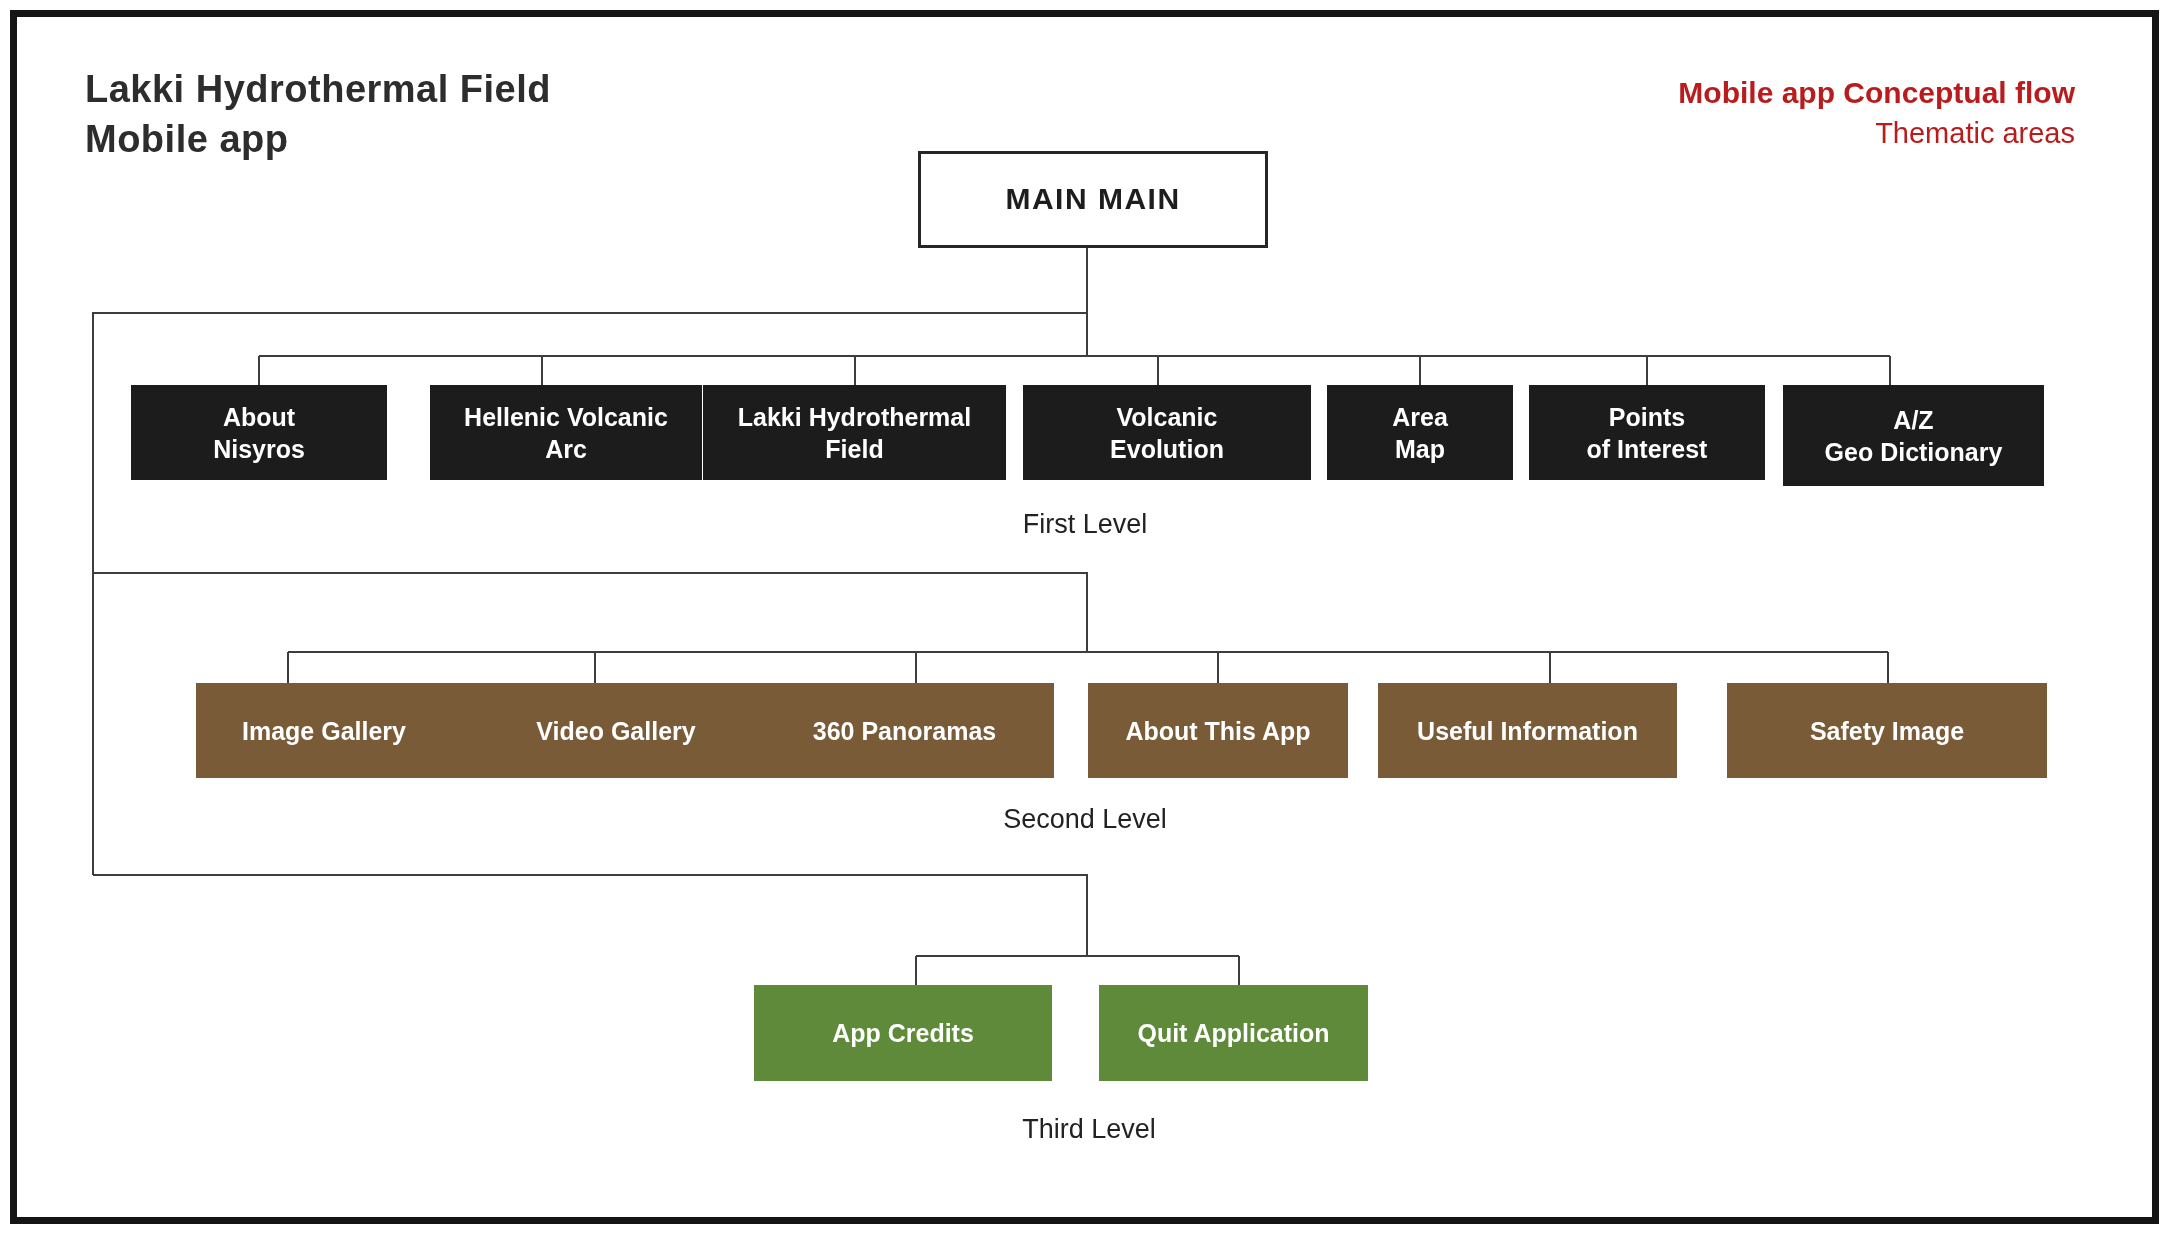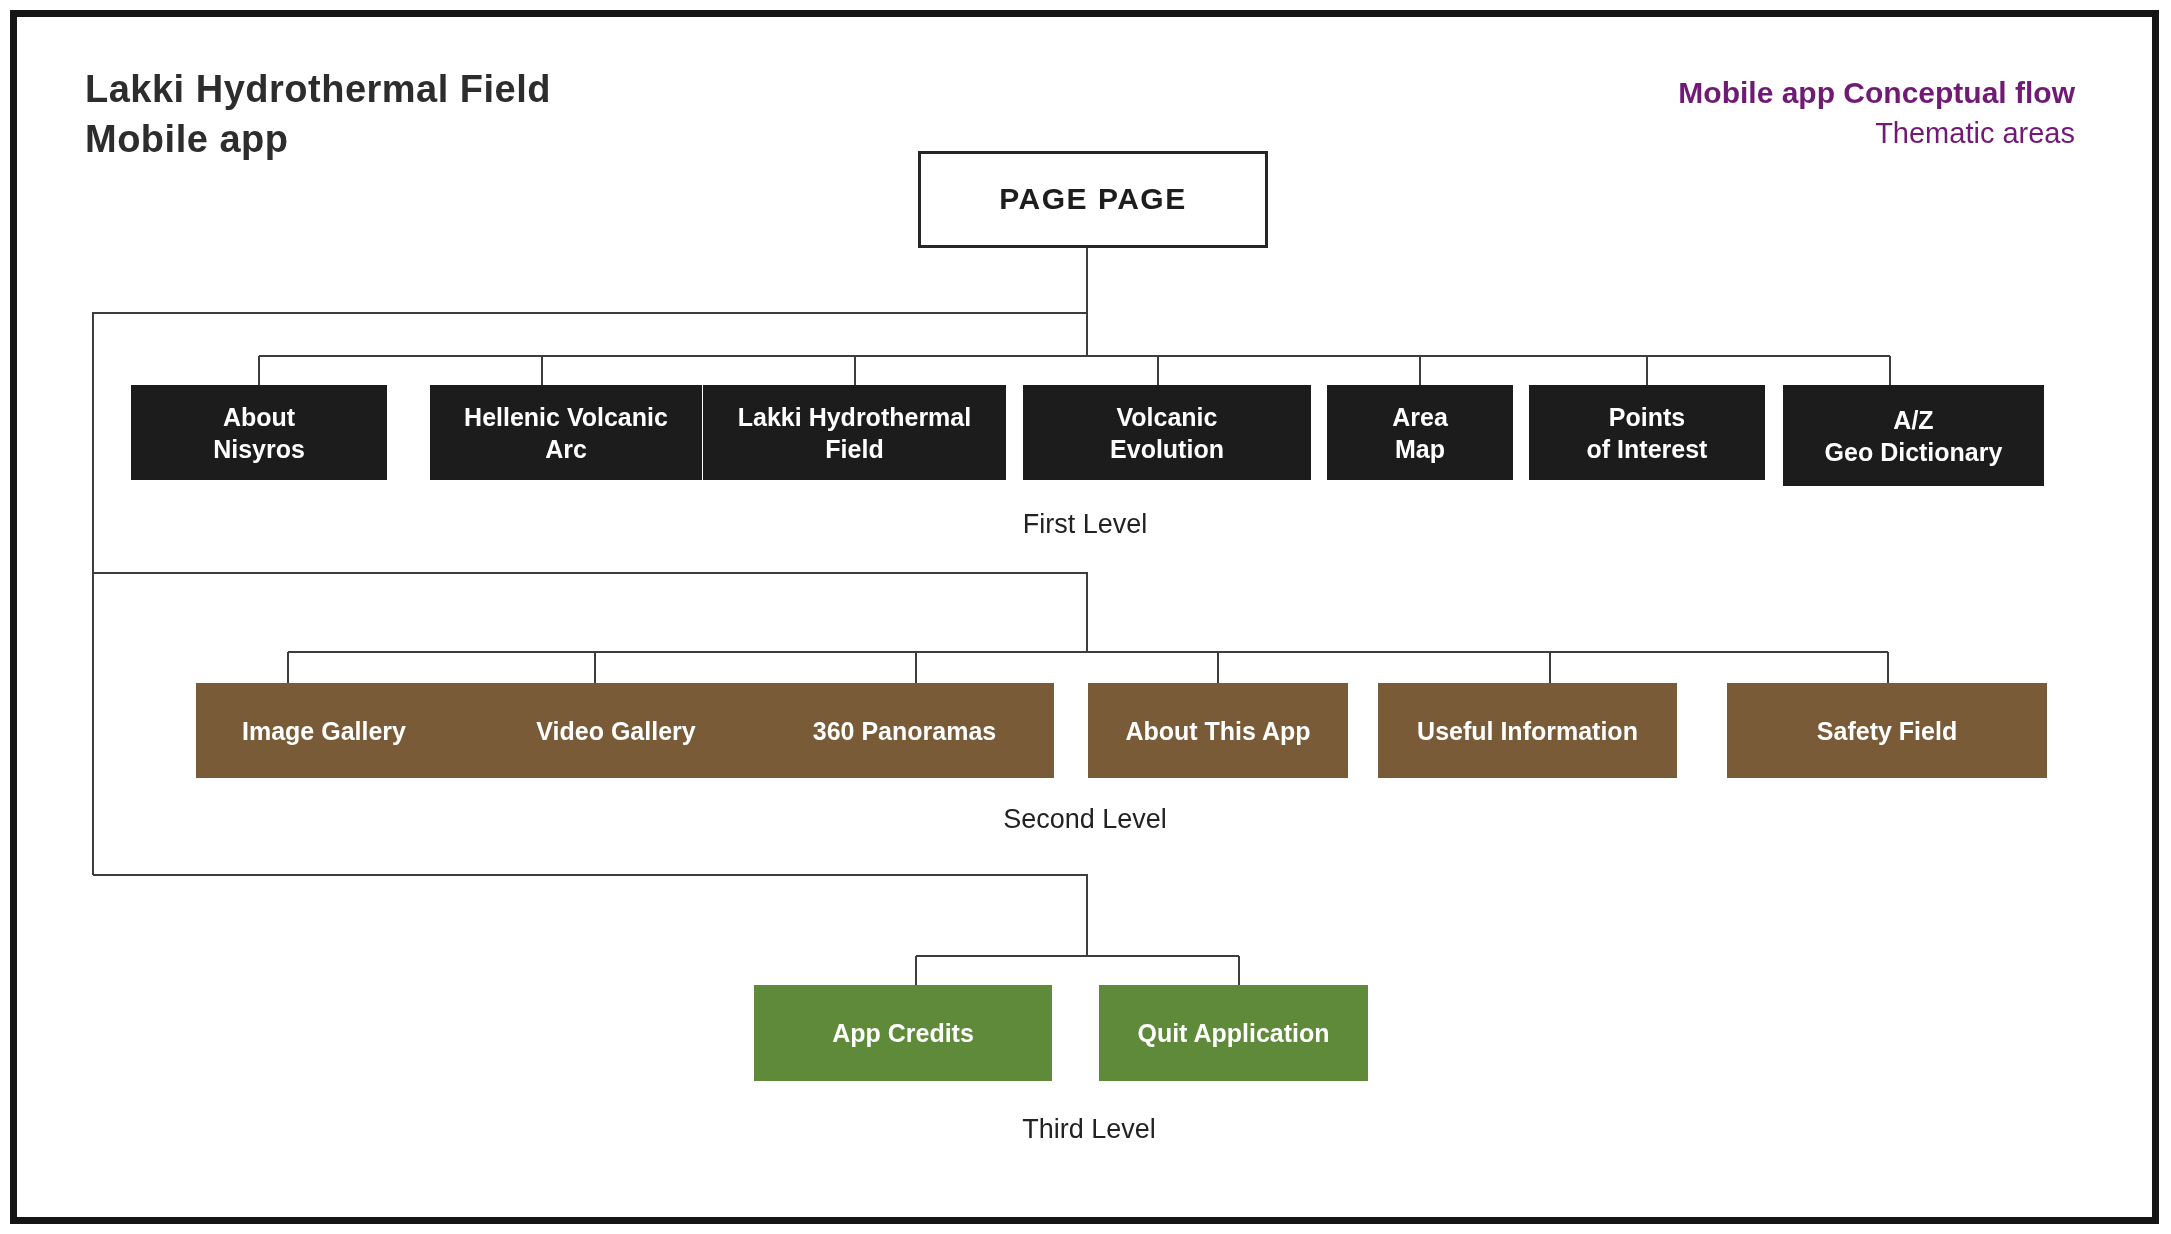--- a/index.html
+++ b/index.html
@@ -14,21 +14,21 @@
     position:absolute;left:10px;top:10px;right:12px;bottom:10px;
     border:7px solid #151515;
     pointer-events:none;
   }
   .page-title{
     position:absolute;left:85px;top:64px;
     font-size:38px;font-weight:bold;color:#2d2d2d;
     line-height:1.32;letter-spacing:0.5px;
   }
   .corner{
-    position:absolute;right:96px;top:72px;text-align:right;color:#701a75;
+    position:absolute;right:96px;top:72px;text-align:right;color:#b91c1c;
     line-height:1.38;
   }
   .corner-title{font-size:30px;font-weight:bold;}
   .corner-sub{font-size:29px;font-weight:normal;}
   svg.connectors{position:absolute;left:0;top:0;}
   .node{
     position:absolute;
     display:flex;align-items:center;justify-content:center;
     text-align:center;
     white-space:pre-line;
@@ -90,21 +90,21 @@
     <path d="M1218,652 L1218,683"></path>
     <path d="M1550,652 L1550,683"></path>
     <path d="M1888,652 L1888,683"></path>
 
     <path d="M93,875 L1087,875 L1087,956"></path>
     <path d="M916,956 L1239,956"></path>
     <path d="M916,956 L916,985"></path>
     <path d="M1239,956 L1239,985"></path>
   </svg>
 
-  <div class="node root-node" style="left:918px;top:151px;width:344px;height:91px;">PAGE PAGE</div>
+  <div class="node root-node" style="left:918px;top:151px;width:344px;height:91px;">MAIN MAIN</div>
 
   <div class="node lvl1" style="left:131px;top:385px;width:256px;height:95px;">About
 Nisyros</div>
   <div class="node lvl1" style="left:406px;top:385px;width:272px;height:95px;margin-left:24px;">Hellenic Volcanic
 Arc</div>
   <div class="node lvl1" style="left:703px;top:385px;width:303px;height:95px;">Lakki Hydrothermal
 Field</div>
   <div class="node lvl1" style="left:1023px;top:385px;width:288px;height:95px;">Volcanic
 Evolution</div>
   <div class="node lvl1" style="left:1327px;top:385px;width:186px;height:95px;">Area
@@ -114,21 +114,21 @@
   <div class="node lvl1" style="left:1783px;top:385px;width:261px;height:101px;">A/Z
 Geo Dictionary</div>
 
   <div class="caption" style="left:1085px;top:509px;">First Level</div>
 
   <div class="node lvl2" style="left:159px;top:683px;width:256px;height:95px;margin-left:37px;">Image Gallery</div>
   <div class="node lvl2" style="left:452px;top:683px;width:328px;height:95px;">Video Gallery</div>
   <div class="node lvl2" style="left:755px;top:683px;width:299px;height:95px;">360 Panoramas</div>
   <div class="node lvl2" style="left:1088px;top:683px;width:260px;height:95px;">About This App</div>
   <div class="node lvl2" style="left:1378px;top:683px;width:299px;height:95px;">Useful Information</div>
-  <div class="node lvl2" style="left:1727px;top:683px;width:320px;height:95px;">Safety Field</div>
+  <div class="node lvl2" style="left:1727px;top:683px;width:320px;height:95px;">Safety Image</div>
 
   <div class="caption" style="left:1085px;top:804px;">Second Level</div>
 
   <div class="node lvl3" style="left:754px;top:985px;width:298px;height:96px;">App Credits</div>
   <div class="node lvl3" style="left:1099px;top:985px;width:269px;height:96px;">Quit Application</div>
 
   <div class="caption" style="left:1089px;top:1114px;">Third Level</div>
 
 </div>
 

